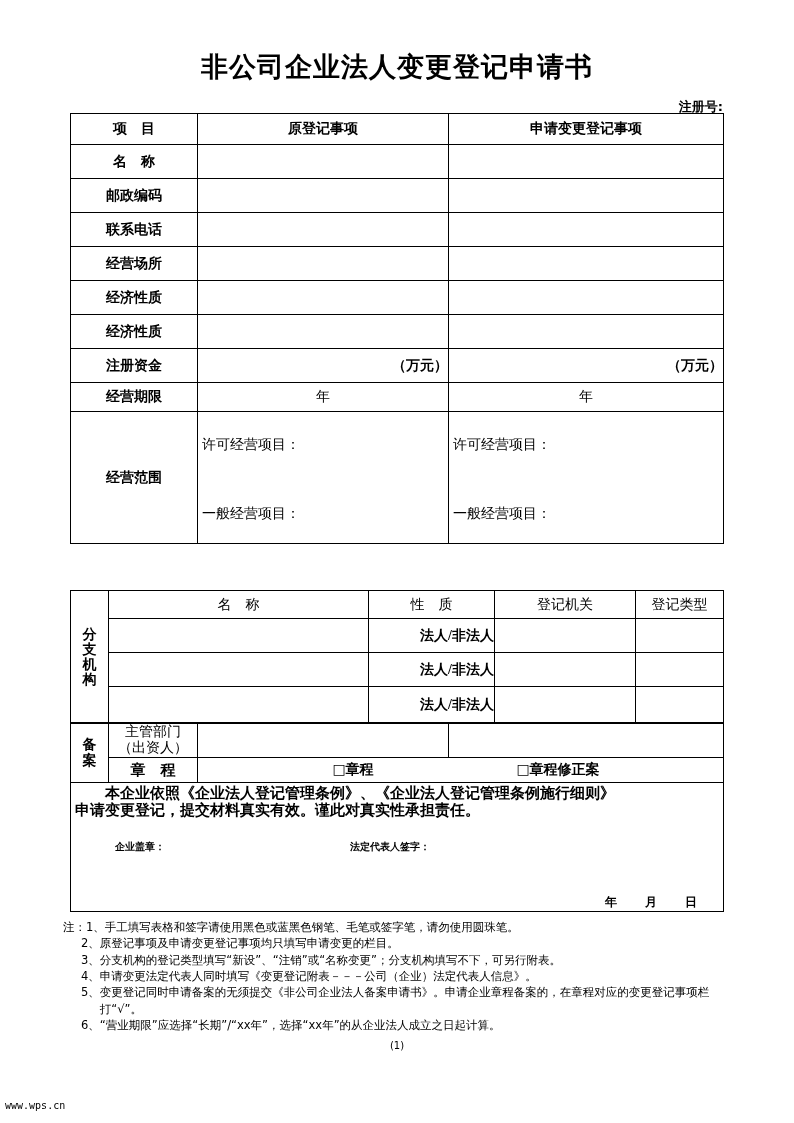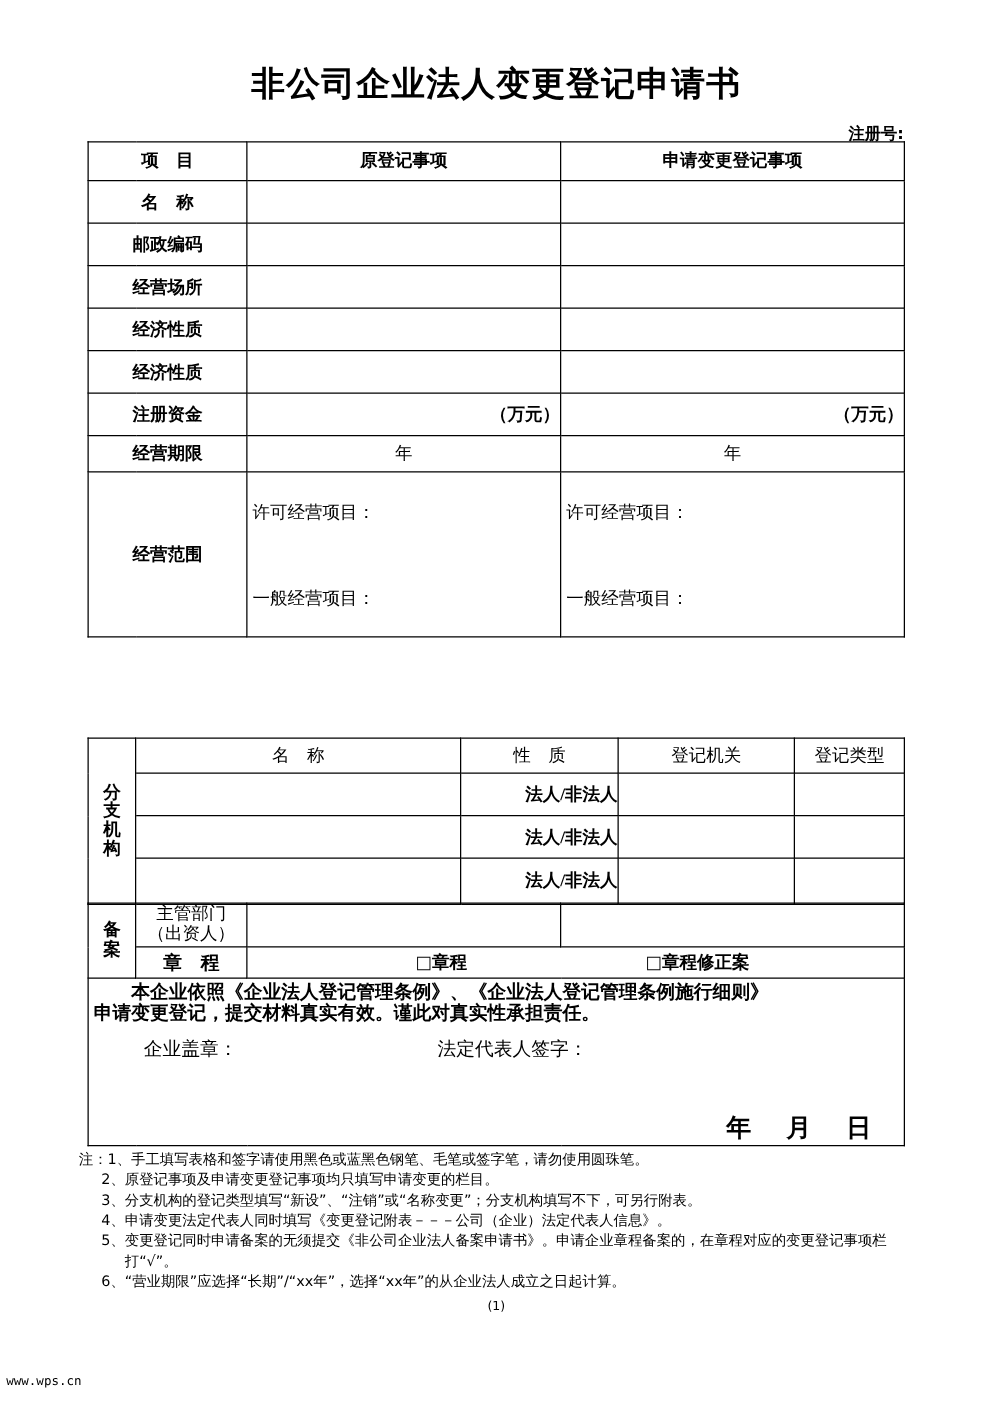--- a/index.html
+++ b/index.html
@@ -106,31 +106,31 @@
   
   .decl-cell { padding: 2px 4px 0 4px !important; height: 122px; vertical-align: top; }
   .decl-line {
     font-size: 15px;
     font-weight: bold;
     line-height: 1.16;
     font-family: "DejaVu Serif", "Liberation Serif", serif;
   }
   .decl-line.indent { text-indent: 30px; }
   .sig-row {
-    margin-top: 10px;
-    font-size: 15px;
-    font-weight: normal;
+    margin-top: 20px;
+    font-size: 10px;
+    font-weight: bold;
     font-family: "DejaVu Serif", "Liberation Serif", serif;
   }
   .sig-row .s1 { display: inline-block; width: 235px; padding-left: 40px; }
   .date-row {
     margin-top: 40px;
     text-align: right;
     padding-right: 22px;
-    font-size: 20px;
+    font-size: 12px;
     font-weight: bold;
     font-family: "DejaVu Serif", "Liberation Serif", serif;
   }
   .date-row span { padding-left: 28px; }
 
   
   .notes {
     position: absolute;
     left: 63px;
     top: 919px;
@@ -188,20 +188,25 @@
         <td></td>
       </tr>
 
 
       <tr>
         <td colspan="2" class="lbl" style="height:33px">邮政编码</td>
         <td></td>
         <td></td>
       </tr>
 
+      <tr>
+        <td colspan="2" class="lbl" style="height:33px">联系电话</td>
+        <td></td>
+        <td></td>
+      </tr>
 
       <tr>
         <td colspan="2" class="lbl" style="height:33px">经营场所</td>
         <td></td>
         <td></td>
       </tr>
 
       <tr>
         <td colspan="2" class="lbl" style="height:33px">经济性质</td>
         <td></td>

